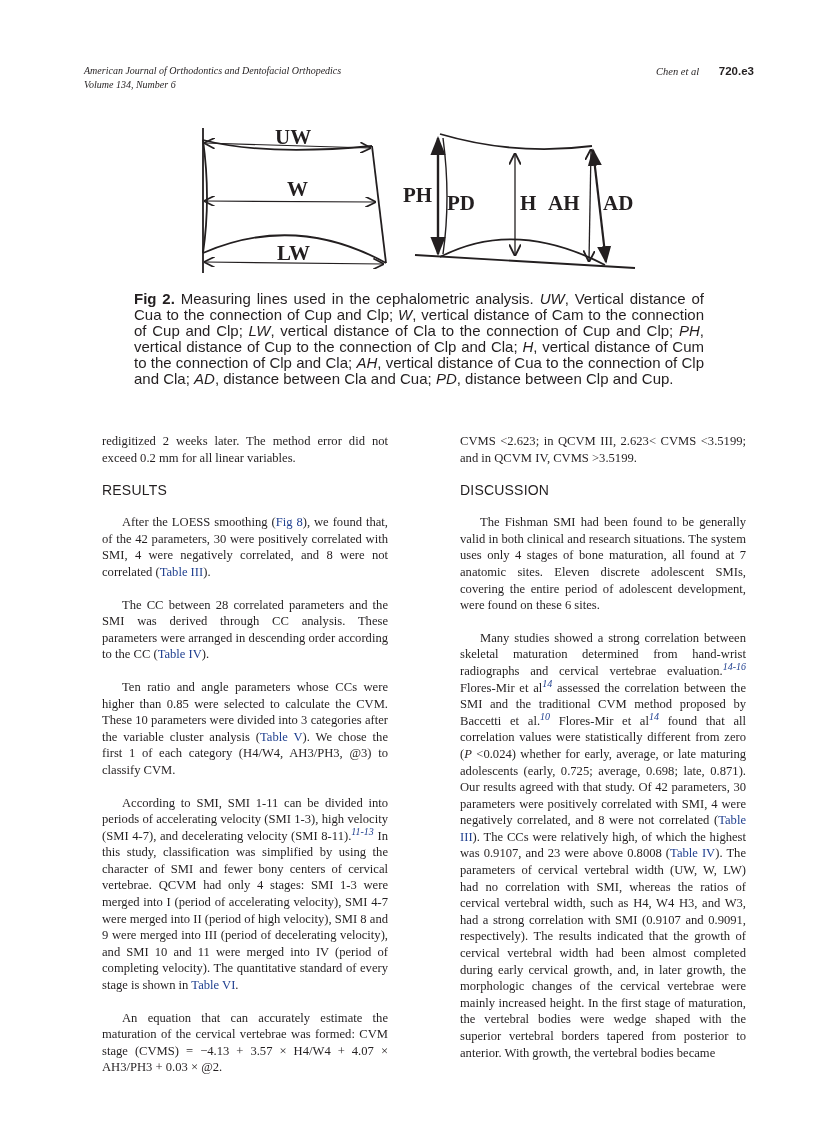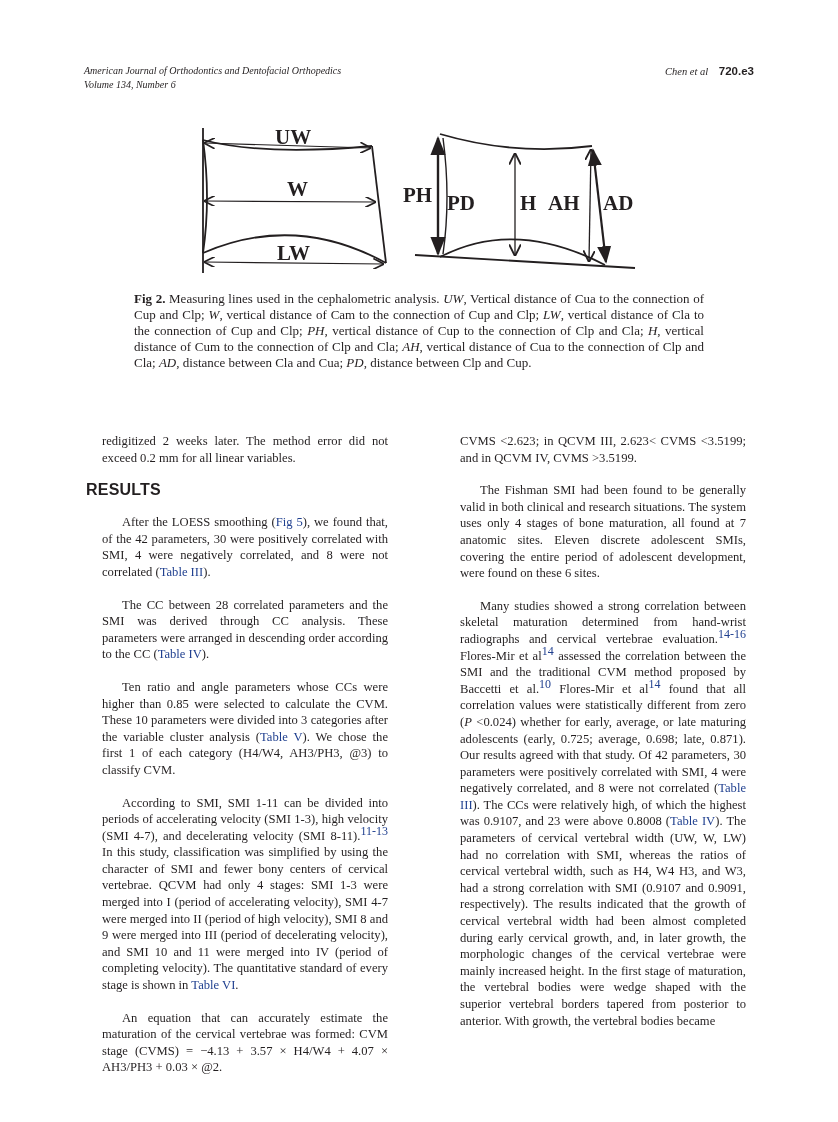--- a/index.html
+++ b/index.html
@@ -1,32 +1,32 @@
 <!DOCTYPE html>
 <html><head>
 <meta charset="utf-8">
 <style>
   html, body { margin:0; padding:0; background:#ffffff; }
   body { width:838px; height:1122px; position:relative; overflow:hidden; color:#231f20; }
   .hdr-left { position:absolute; left:84px; top:64px; font-family:"Liberation Serif", serif; font-style:italic; font-size:10px; line-height:14px; color:#231f20; }
   .hdr-right { position:absolute; right:84px; top:64px; font-size:10.5px; line-height:14px; }
-  .hdr-right .auth { font-family:"Liberation Serif", serif; font-style:italic; margin-right:8px; }
+  .hdr-right .auth { font-family:"Liberation Serif", serif; font-style:italic; margin-right:17px; }
   .hdr-right .pg { font-family:"Liberation Sans", sans-serif; font-weight:bold; font-size:11.5px;margin-top:45px; }
   .figure { position:absolute; left:195px; top:118px; width:460px; height:160px; }
-  .caption { position:absolute; left:134px; top:291px; width:570px; font-family:Liberation Serif, serif; font-size:13px; line-height:16px; text-align:justify; color:#231f20; }
+  .caption { position:absolute; left:134px; top:291px; width:570px; font-family:Liberation Sans, sans-serif; font-size:15px; line-height:16px; text-align:justify; color:#231f20; }
   .caption .fig-label { font-weight:bold; }
   .caption i { font-style:italic; }
   .col { position:absolute; top:417px; width:318px; font-family:"Liberation Serif", serif; font-size:12.6px; line-height:16.6px; text-align:justify; color:#231f20; }
   .col.left { left:86px; }
   .col.right { left:444px; }
   .col p { margin:16px; }
   .col p.ind { text-indent:20px; }
-  .col h2 { font-family:"Liberation Sans", sans-serif; font-weight:bold; font-size:16px; margin:16px 0 4px 0; line-height:16px; letter-spacing:0.2px; }
+  .col h2 { font-family:"Liberation Sans", sans-serif; font-weight:normal; font-size:14px; margin:16px 0 4px 16px; line-height:16px; letter-spacing:0.2px; }
   .link { color:#1f3f8f; }
-  sup { font-size:12px; line-height:0; vertical-align:super; }
+  sup { font-size:10px; line-height:0; vertical-align:super;font-style:italic; }
   .svg-label { font-family:"Liberation Serif", serif; font-weight:bold; font-size:21px; fill:#231f20; }
 </style>
 </head>
 <body>
 
 <div class="hdr-left">
   <div>American Journal of Orthodontics and Dentofacial Orthopedics</div>
   <div>Volume 134, Number 6</div>
 </div>
 <div class="hdr-right">
@@ -77,24 +77,25 @@
   </svg>
 </div>
 
 <div class="caption">
   <span class="fig-label">Fig 2.</span><span> Measuring lines used in the cephalometric analysis. </span><i>UW</i><span>, Vertical distance of Cua to the connection of Cup and Clp; </span><i>W</i><span>, vertical distance of Cam to the connection of Cup and Clp; </span><i>LW</i><span>, vertical distance of Cla to the connection of Cup and Clp; </span><i>PH</i><span>, vertical distance of Cup to the connection of Clp and Cla; </span><i>H</i><span>, vertical distance of Cum to the connection of Clp and Cla; </span><i>AH</i><span>, vertical distance of Cua to the connection of Clp and Cla; </span><i>AD</i><span>, distance between Cla and Cua; </span><i>PD</i><span>, distance between Clp and Cup.</span>
 </div>
 
 <div class="col left">
   <p>redigitized 2 weeks later. The method error did not exceed 0.2 mm for all linear variables.</p>
   <h2>RESULTS</h2>
-  <p class="ind"><span>After the LOESS smoothing (</span><a class="link">Fig 5</a><span>), we found that, of the 42 parameters, 30 were positively correlated with SMI, 4 were negatively correlated, and 8 were not correlated (</span><a class="link">Table III</a><span>).</span></p>
+  <p class="ind"><span>After the LOESS smoothing (</span><a class="link">Fig 8</a><span>), we found that, of the 42 parameters, 30 were positively correlated with SMI, 4 were negatively correlated, and 8 were not correlated (</span><a class="link">Table III</a><span>).</span></p>
   <p class="ind"><span>The CC between 28 correlated parameters and the SMI was derived through CC analysis. These parameters were arranged in descending order according to the CC (</span><a class="link">Table IV</a><span>).</span></p>
   <p class="ind"><span>Ten ratio and angle parameters whose CCs were higher than 0.85 were selected to calculate the CVM. These 10 parameters were divided into 3 categories after the variable cluster analysis (</span><a class="link">Table V</a><span>). We chose the first 1 of each category (H4/W4, AH3/PH3, @3) to classify CVM.</span></p>
   <p class="ind"><span>According to SMI, SMI 1-11 can be divided into periods of accelerating velocity (SMI 1-3), high velocity (SMI 4-7), and decelerating velocity (SMI 8-11).</span><sup class="link">11-13</sup><span> In this study, classification was simplified by using the character of SMI and fewer bony centers of cervical vertebrae. QCVM had only 4 stages: SMI 1-3 were merged into I (period of accelerating velocity), SMI 4-7 were merged into II (period of high velocity), SMI 8 and 9 were merged into III (period of decelerating velocity), and SMI 10 and 11 were merged into IV (period of completing velocity). The quantitative standard of every stage is shown in </span><a class="link">Table VI</a><span>.</span></p>
   <p class="ind">An equation that can accurately estimate the maturation of the cervical vertebrae was formed: CVM stage (CVMS) = −4.13 + 3.57 × H4/W4 + 4.07 × AH3/PH3 + 0.03 × @2.</p>
 </div>
 
 <div class="col right">
   <p>CVMS &lt;2.623; in QCVM III, 2.623&lt; CVMS &lt;3.5199; and in QCVM IV, CVMS &gt;3.5199.</p>
+  <h2>DISCUSSION</h2>
   <p class="ind">The Fishman SMI had been found to be generally valid in both clinical and research situations. The system uses only 4 stages of bone maturation, all found at 7 anatomic sites. Eleven discrete adolescent SMIs, covering the entire period of adolescent development, were found on these 6 sites.</p>
   <p class="ind"><span>Many studies showed a strong correlation between skeletal maturation determined from hand-wrist radiographs and cervical vertebrae evaluation.</span><sup class="link">14-16</sup><span> Flores-Mir et al</span><sup class="link">14</sup><span> assessed the correlation between the SMI and the traditional CVM method proposed by Baccetti et al.</span><sup class="link">10</sup><span> Flores-Mir et al</span><sup class="link">14</sup><span> found that all correlation values were statistically different from zero (</span><i>P</i><span> &lt;0.024) whether for early, average, or late maturing adolescents (early, 0.725; average, 0.698; late, 0.871). Our results agreed with that study. Of 42 parameters, 30 parameters were positively correlated with SMI, 4 were negatively correlated, and 8 were not correlated (</span><a class="link">Table III</a><span>). The CCs were relatively high, of which the highest was 0.9107, and 23 were above 0.8008 (</span><a class="link">Table IV</a><span>). The parameters of cervical vertebral width (UW, W, LW) had no correlation with SMI, whereas the ratios of cervical vertebral width, such as H4, W4 H3, and W3, had a strong correlation with SMI (0.9107 and 0.9091, respectively). The results indicated that the growth of cervical vertebral width had been almost completed during early cervical growth, and, in later growth, the morphologic changes of the cervical vertebrae were mainly increased height. In the first stage of maturation, the vertebral bodies were wedge shaped with the superior vertebral borders tapered from posterior to anterior. With growth, the vertebral bodies became</span></p>
 </div>
 
 </body></html>

